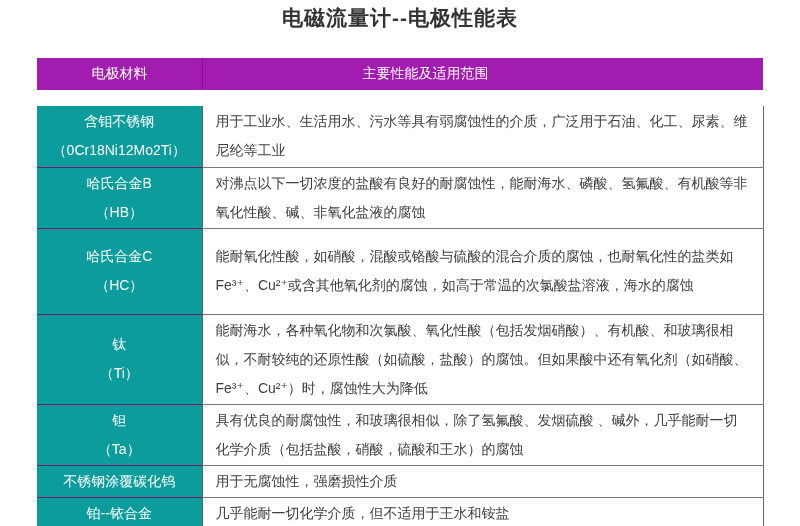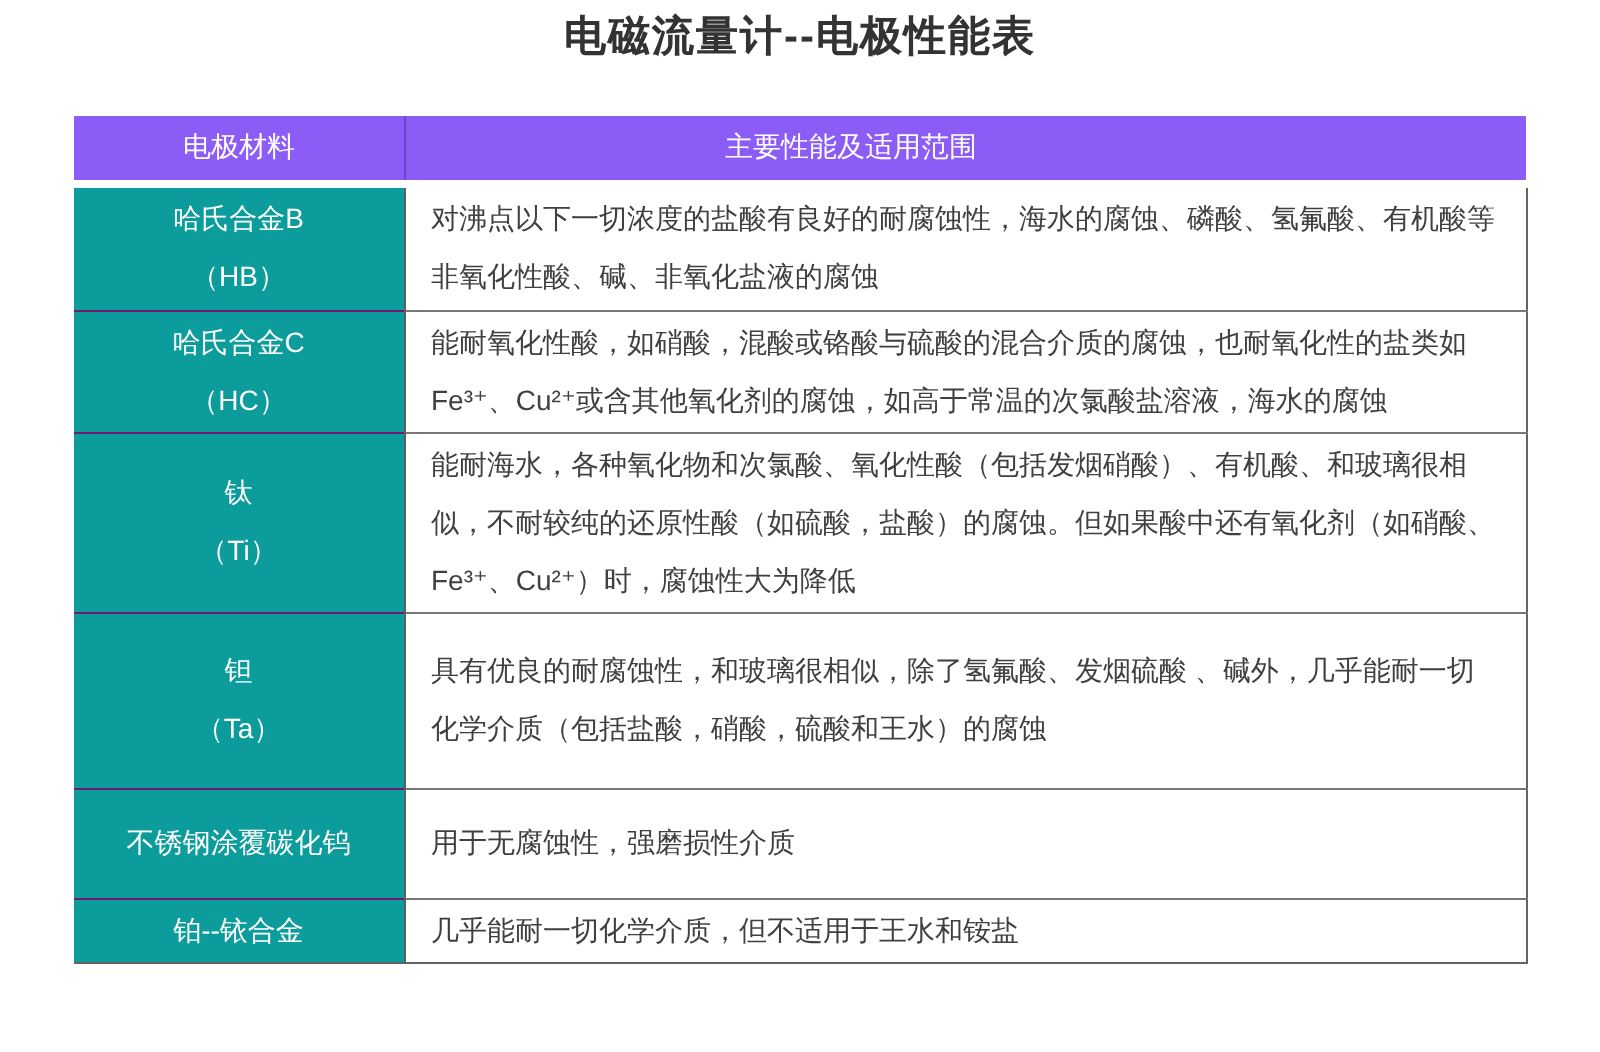--- a/index.html
+++ b/index.html
@@ -20,22 +20,22 @@
   }
   .table-wrap {
     position: absolute;
     left: 37px; top: 58px;
     width: 726px;
   }
   .hdr-row {
     display: flex;
     width: 726px;
     height: 32px;
-    background: #8b5cf6;
-    margin-bottom: 4px;
+    background: #a21caf;
+    margin-bottom: 16px;
   }
   .hdr-cell {
     color: #ffffff;
     font-size: 14px;
     display: flex;
     align-items: center;
     justify-content: center;
   }
   .hdr-cell.c1 { width: 165px; }
   .hdr-cell.c2 { width: 446px; border-left: 1px solid rgba(0,0,0,0.22); }
@@ -86,23 +86,28 @@
 <div class="table-wrap">
 
   <div class="hdr-row">
     <div class="hdr-cell c1">电极材料</div>
     <div class="hdr-cell c2">主要性能及适用范围</div>
   </div>
 
   <table class="tbl">
     <tbody>
       <tr>
+        <td class="mat">含钼不锈钢
+（0Cr18Ni12Mo2Ti）</td>
+        <td class="desc">用于工业水、生活用水、污水等具有弱腐蚀性的介质，广泛用于石油、化工、尿素、维尼纶等工业</td>
+      </tr>
+      <tr>
         <td class="mat">哈氏合金B
 （HB）</td>
-        <td class="desc">对沸点以下一切浓度的盐酸有良好的耐腐蚀性，海水的腐蚀、磷酸、氢氟酸、有机酸等非氧化性酸、碱、非氧化盐液的腐蚀</td>
+        <td class="desc">对沸点以下一切浓度的盐酸有良好的耐腐蚀性，能耐海水、磷酸、氢氟酸、有机酸等非氧化性酸、碱、非氧化盐液的腐蚀</td>
       </tr>
       <tr>
         <td class="mat">哈氏合金C
 （HC）</td>
         <td class="desc">能耐氧化性酸，如硝酸，混酸或铬酸与硫酸的混合介质的腐蚀，也耐氧化性的盐类如Fe³⁺、Cu²⁺或含其他氧化剂的腐蚀，如高于常温的次氯酸盐溶液，海水的腐蚀</td>
       </tr>
       <tr>
         <td class="mat">钛
 （Ti）</td>
         <td class="desc">能耐海水，各种氧化物和次氯酸、氧化性酸（包括发烟硝酸）、有机酸、和玻璃很相似，不耐较纯的还原性酸（如硫酸，盐酸）的腐蚀。但如果酸中还有氧化剂（如硝酸、Fe³⁺、Cu²⁺）时，腐蚀性大为降低</td>

